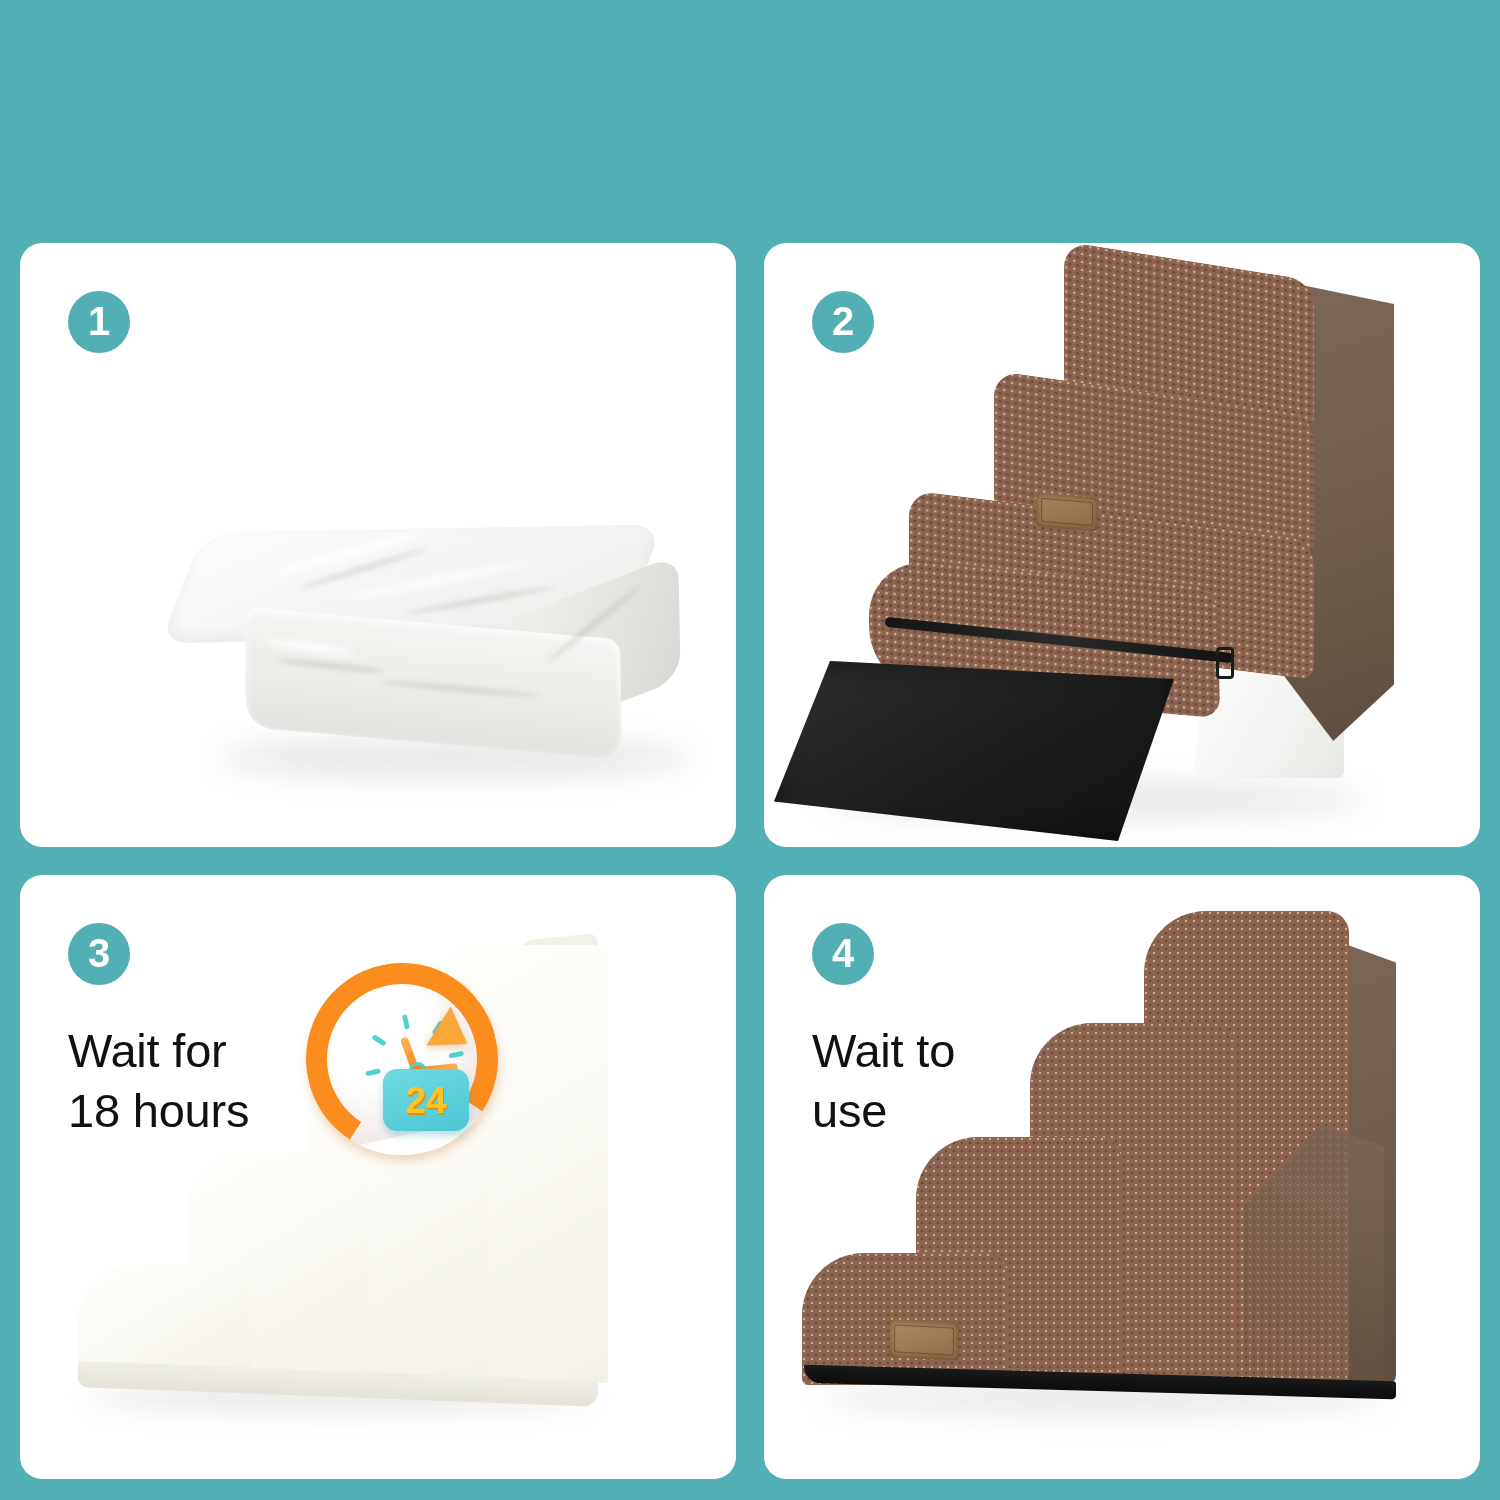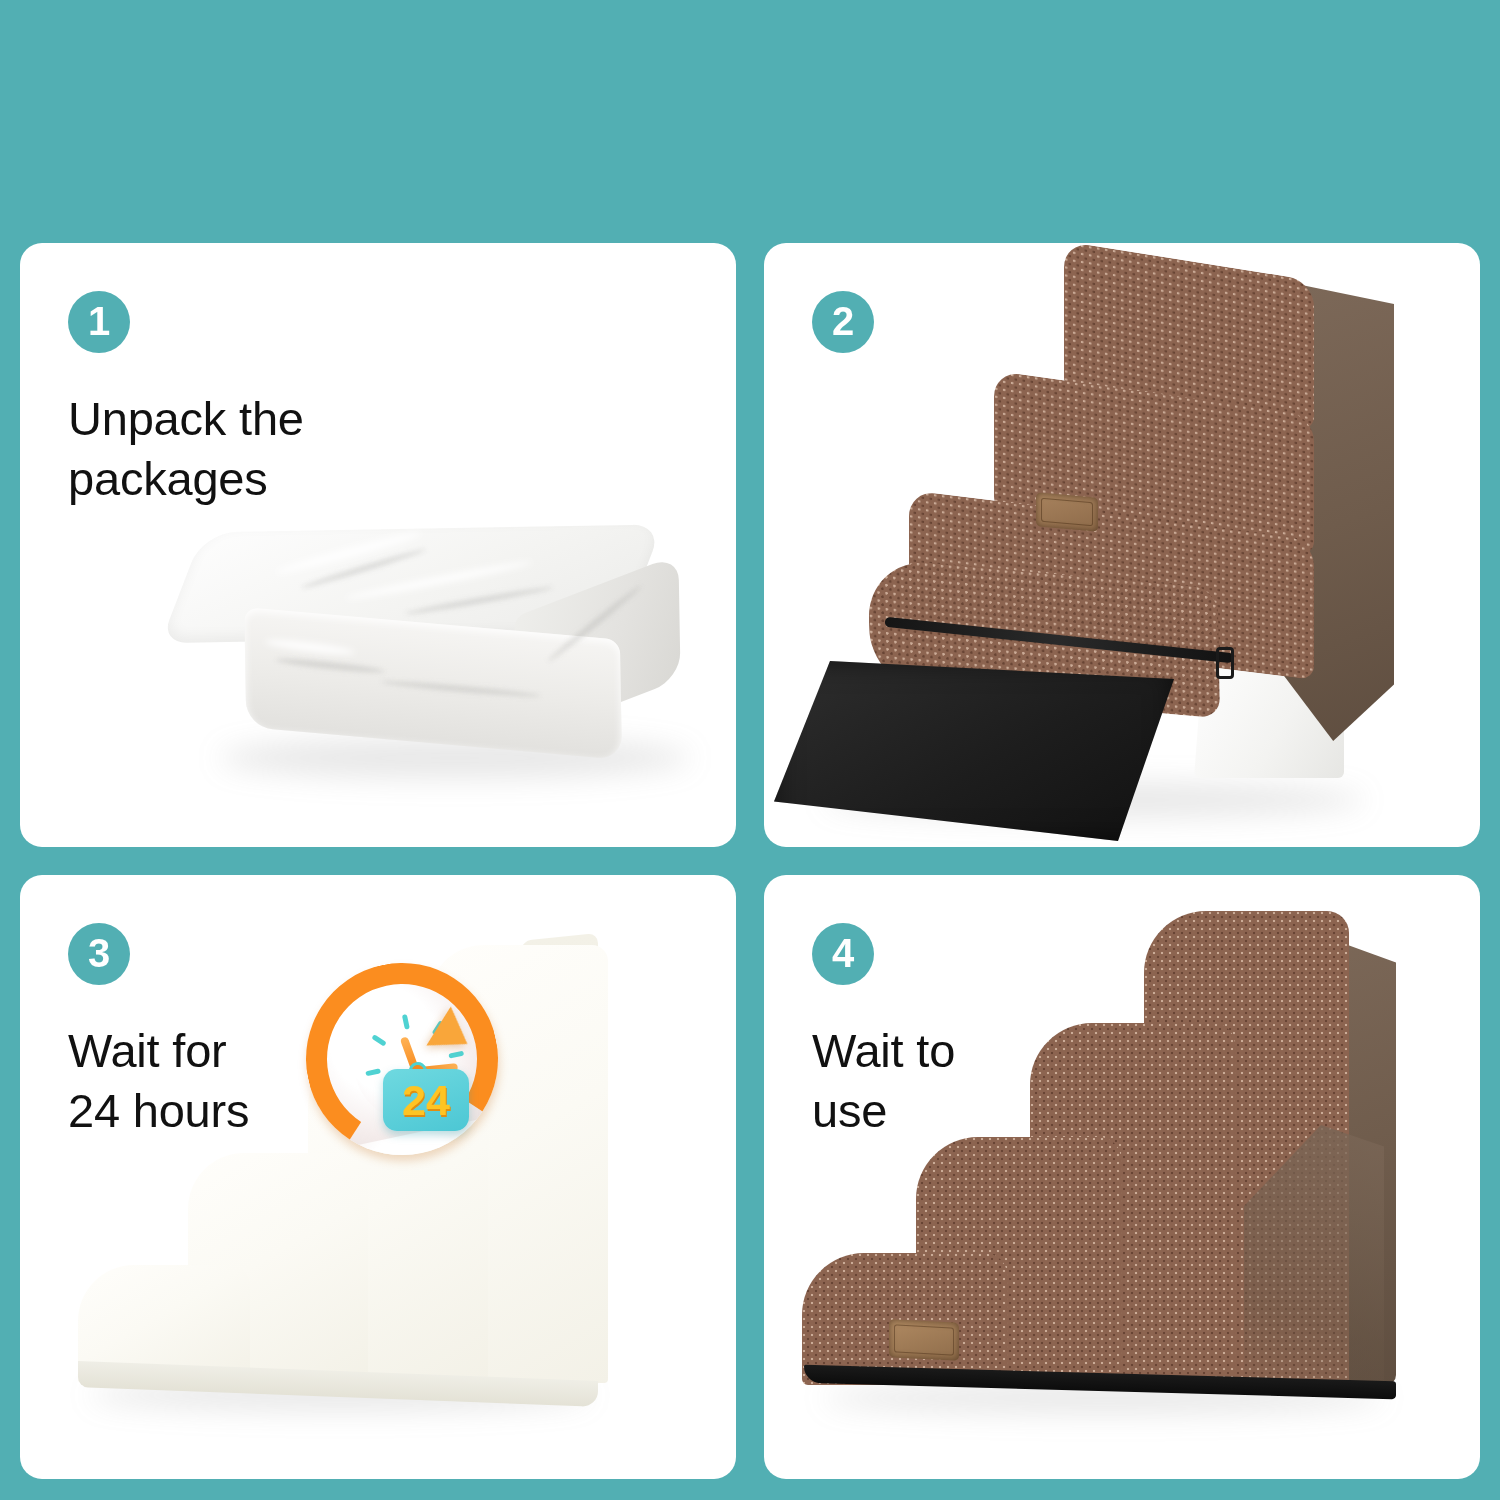--- a/index.html
+++ b/index.html
@@ -330,21 +330,21 @@
     left: 85px; top: 112px;
     width: 86px; height: 62px;
     border-radius: 14px;
     background: linear-gradient(160deg,#6fd9e0 0%, #4cc7d4 100%);
     display: flex;
     align-items: center;
     justify-content: center;
     box-shadow: 0 4px 8px rgba(60,160,175,0.35);
   }
   .badge24 span {
-    font-size: 43px;
+    font-size: 37px;
     font-weight: bold;
     color: #ffc423;
     text-shadow: 1px 2px 0 #e08d10;
     line-height: 1;
   }
 
   .foam {
     position: absolute;
     background: linear-gradient(150deg,#fffefb 0%, #fbfaf4 45%, #f3f1e7 100%);
   }
@@ -438,22 +438,20 @@
           <div class="crease" style="left:95px; top:36px; width:130px; height:6px; transform:rotate(-16deg);"></div>
           <div class="crease" style="left:200px; top:70px; width:150px; height:6px; transform:rotate(-9deg);"></div>
           <div class="crease" style="left:70px; top:132px; width:110px; height:7px; transform:rotate(7deg);"></div>
           <div class="crease" style="left:175px; top:158px; width:160px; height:6px; transform:rotate(6deg);"></div>
           <div class="wrinkle" style="left:60px; top:112px; width:90px; height:9px; transform:rotate(8deg);"></div>
           <div class="crease" style="left:330px; top:95px; width:120px; height:6px; transform:rotate(-38deg);"></div>
         </div>
       </div>
       <div class="card-head">
         <div class="badge">1</div>
-        <div class="card-text">Unpack the
-packages</div>
       </div>
     </div>
 
     <div class="card">
       <div class="art">
         <div class="shadow-blur" style="left:60px; top:540px; width:540px; height:34px;"></div>
         <div class="c2-foam"></div>
         <div class="c2-side suede"></div>
         <div class="c2-tread c2-t1 fabric"></div>
         <div class="c2-tread c2-t2 fabric"></div>
@@ -497,21 +495,21 @@
           </div>
           <div class="clock-arrow"></div>
           <div class="badge24">
             <span>24</span>
           </div>
         </div>
       </div>
       <div class="card-head">
         <div class="badge">3</div>
         <div class="card-text">Wait for
-24 hours</div>
+18 hours</div>
       </div>
     </div>
 
     <div class="card">
       <div class="art">
         <div class="shadow-blur" style="left:60px; top:508px; width:560px; height:30px;"></div>
         <div class="c4-side suede"></div>
         <div class="c4-tread c4-s4 fabric"></div>
         <div class="c4-tread c4-s3 fabric"></div>
         <div class="c4-tread c4-s2 fabric"></div>

